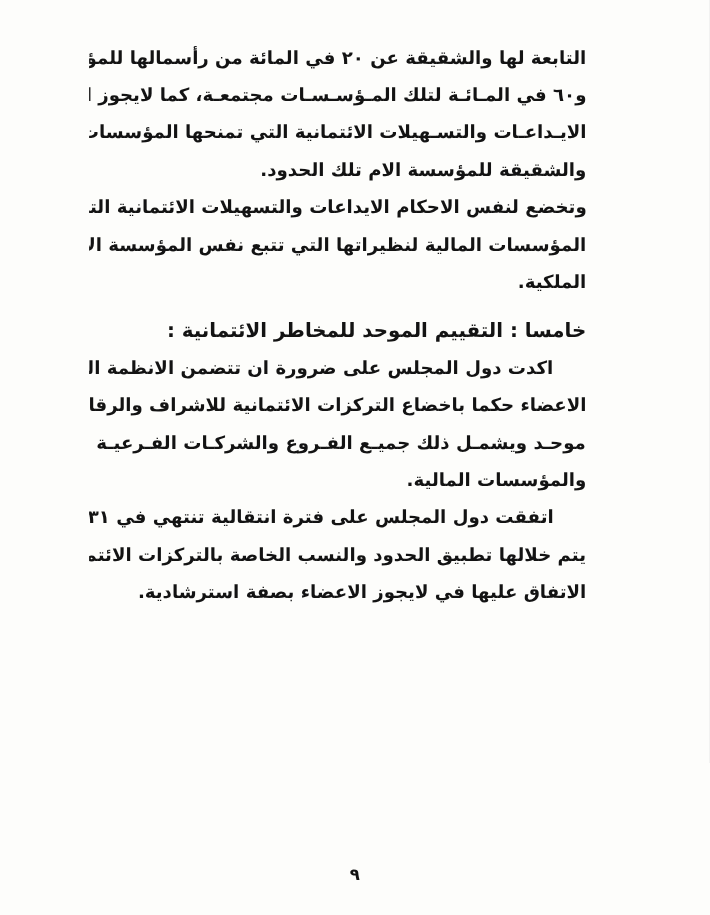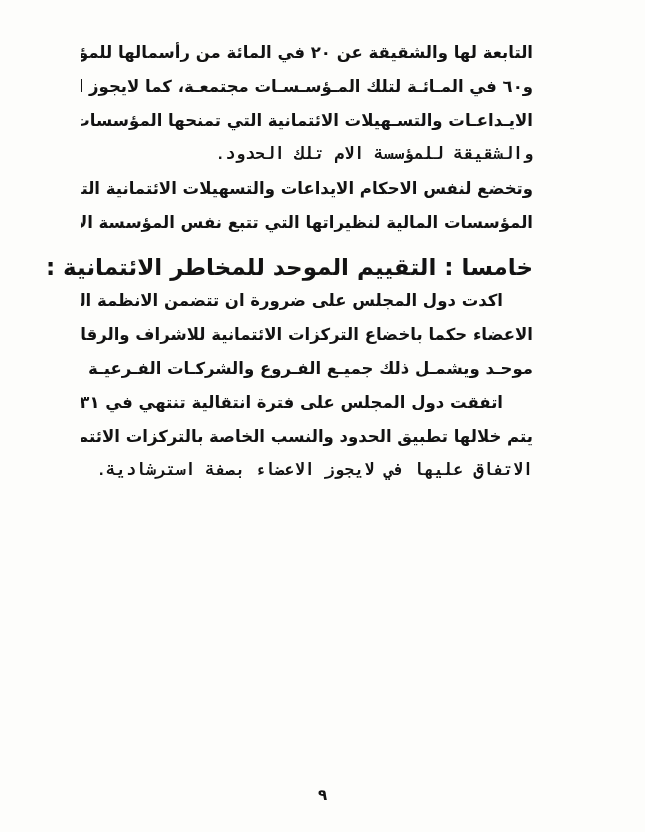--- a/index.html
+++ b/index.html
@@ -27,28 +27,27 @@
     height: 34px;
     text-align: justify;
     text-align-last: justify;
     text-justify: inter-word;
     overflow: hidden;
     white-space: nowrap;
   }
   .line.end {
     text-align: center;
     text-align-last: right;
-    font-family: Liberation Mono, monospace;
   }
   .line.indent {
     padding-right: 30px;
     box-sizing: border-box;
   }
   .heading {
-    font-size: 23px;
+    font-size: 18px;
     font-weight: bold;
     line-height: 34px;
     height: 34px;
     margin-top: 10px;
     text-align: right;
     direction: rtl;
     white-space: nowrap;
   }
   .page-number {
     position: absolute;
@@ -71,28 +70,30 @@
     <div>
       <div class="line">التابعة لها والشقيقة عن ٢٠ في المائة من رأسمالها للمؤسسة الواحدة</div>
       <div class="line">و٦٠ في المـائـة لتلك المـؤسـسـات مجتمعـة، كما لايجوز ان تتجاوز</div>
       <div class="line">الايـداعـات والتسـهيلات الائتمانية التي تمنحها المؤسسات التابعة</div>
       <div class="line end">والشقيقة للمؤسسة الام تلك الحدود.</div>
     </div>
 
     <div>
       <div class="line">وتخضع لنفس الاحكام الايداعات والتسهيلات الائتمانية التي تمنحها</div>
       <div class="line">المؤسسات المالية لنظيراتها التي تتبع نفس المؤسسة الام من حيث</div>
+      <div class="line end">الملكية.</div>
     </div>
 
     <div class="heading">خامسا : التقييم الموحد للمخاطر الائتمانية :</div>
 
     <div>
       <div class="line indent">اكدت دول المجلس على ضرورة ان تتضمن الانظمة المصرفية في الدول</div>
       <div class="line">الاعضاء حكما باخضاع التركزات الائتمانية للاشراف والرقابة على اساس</div>
       <div class="line">موحـد ويشمـل ذلك جميـع الفـروع والشركـات الفـرعيـة التابعة للبنوك</div>
+      <div class="line end">والمؤسسات المالية.</div>
     </div>
 
 
     <div>
       <div class="line indent">اتفقت دول المجلس على فترة انتقالية تنتهي في ٣١ ديسمبر ١٩٩٤م</div>
       <div class="line">يتم خلالها تطبيق الحدود والنسب الخاصة بالتركزات الائتمانية التي تم</div>
       <div class="line end">الاتفاق عليها في لايجوز الاعضاء بصفة استرشادية.</div>
     </div>
 
   </div>

